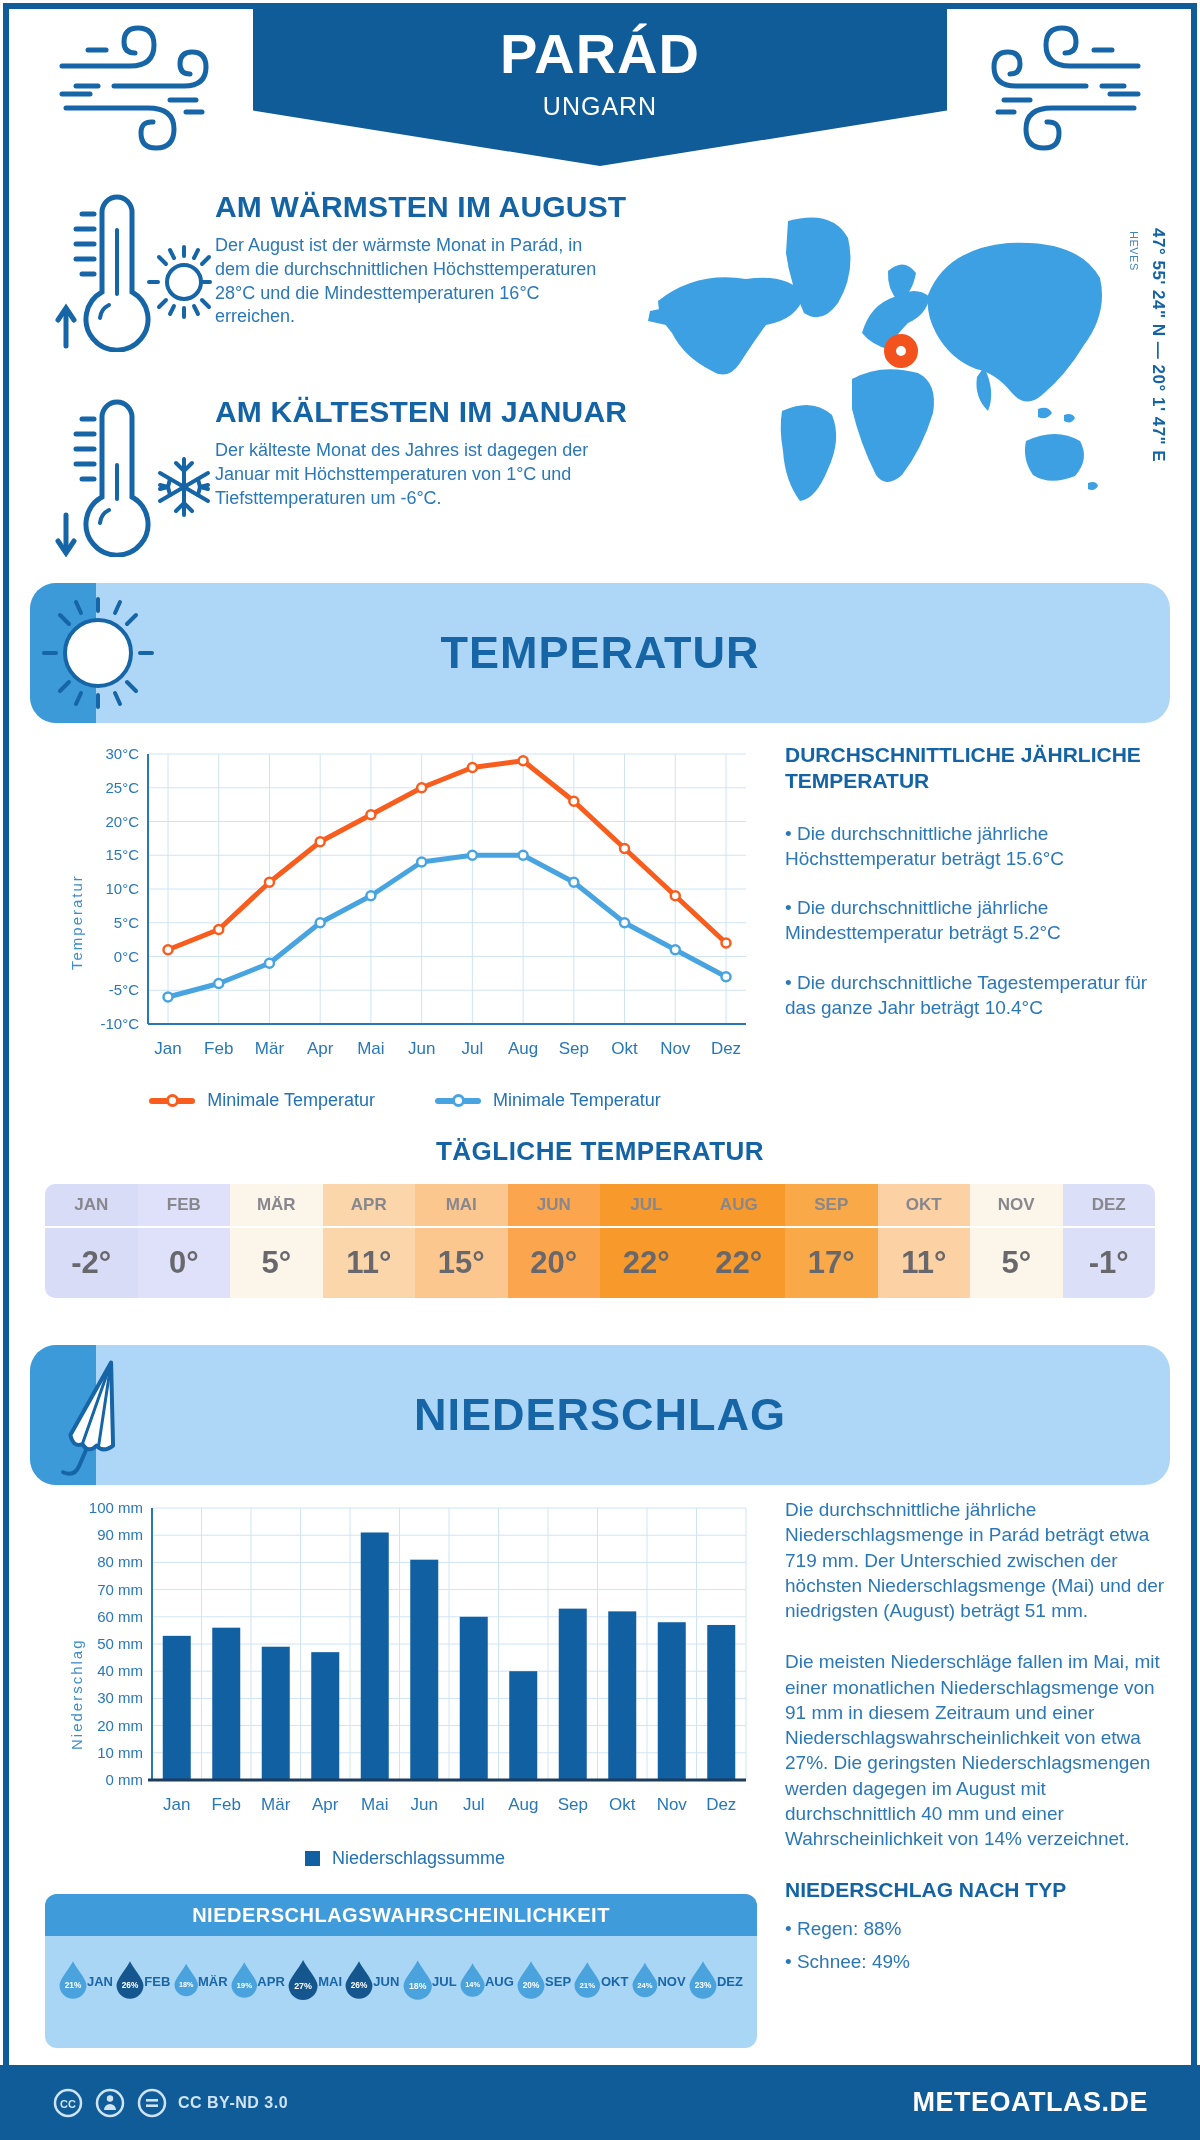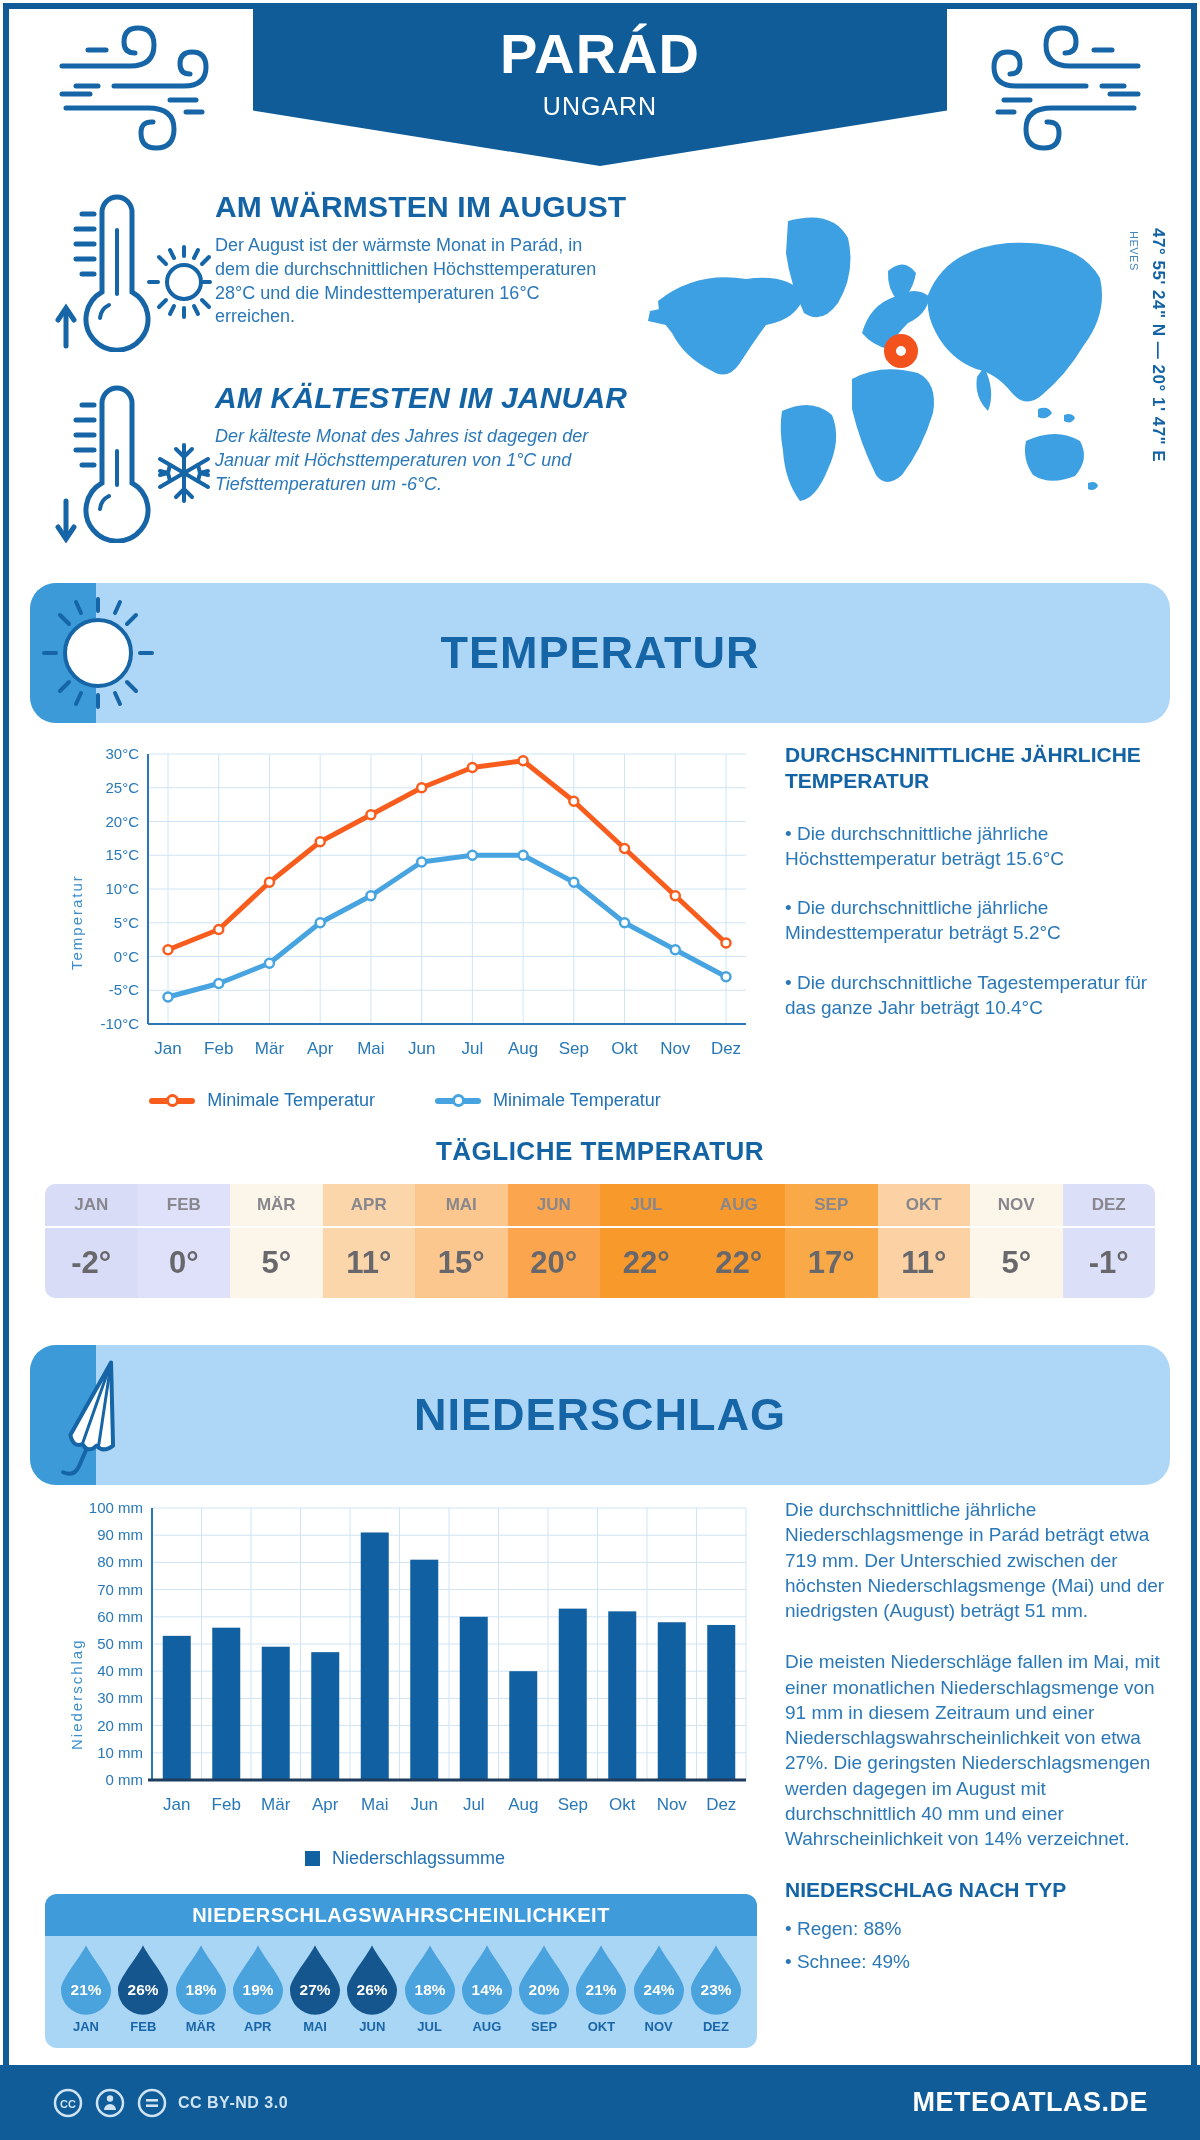--- a/index.html
+++ b/index.html
@@ -20,21 +20,21 @@
   .wind.left{left:52px;}
   .wind.right{left:978px;transform:scaleX(-1);}
 
   
   .intro-block{position:absolute;left:52px;width:586px;}
   .intro-block .icon{position:absolute;left:0;top:4px;}
   .intro-block .content{margin-left:163px;}
   .intro-block h2{margin:0 0 10px 0;color:#1464a5;font-size:30px;font-weight:bold;letter-spacing:.2px;}
   .intro-block p{margin:0;color:#2a78b8;font-size:18px;line-height:1.32;width:405px;}
   #warm-block{top:190px;}
-  #cold-block{top:381px;font-style:italic;}
+  #cold-block{top:395px;}
 
   
   #world-map{position:absolute;left:636px;top:183px;z-index:1;}
   .vtext{writing-mode:vertical-rl;color:#1464a5;position:absolute;z-index:2;}
   #coords{left:1148px;top:228px;font-size:17px;font-weight:bold;letter-spacing:.5px;}
   #region{left:1128px;top:231px;font-size:11px;letter-spacing:.5px;color:#4286bd;}
 
   
   .banner{position:absolute;left:30px;width:1140px;height:140px;background:#aed7f7;border-radius:26px;
     overflow:hidden;display:flex;align-items:center;justify-content:center;}
@@ -80,21 +80,21 @@
   .dt-m{height:42px;display:flex;align-items:center;justify-content:center;
     color:#87878d;font-size:17px;font-weight:bold;border-bottom:2px solid #fff;}
   .dt-v{flex:1;display:flex;align-items:center;justify-content:center;
     color:#68686c;font-size:31px;font-weight:bold;}
 
   
   #prob-box{position:absolute;left:45px;top:1870px;width:712px;height:154px;background:#a9d6f5;border-radius:12px;margin-top:24px;}
   #prob-head{height:42px;background:#3f9bd9;border-radius:12px 12px 0 0;display:flex;align-items:center;justify-content:center;
     color:#fff;font-size:20px;font-weight:bold;letter-spacing:.5px;}
   #drops{display:flex;justify-content:space-between;padding:8px 14px 0 14px;}
-  .dropw{display:flex;flex-direction:column;align-items:center;width:54px;}
+  .dropw{display:flex;flex-direction:row;align-items:center;width:54px;}
   .dropmonth{margin-top:3px;color:#1a65a8;font-size:13px;font-weight:bold;}
 
   
   #footer{position:absolute;left:0;top:2065px;width:1200px;height:75px;background:#0f5c99;z-index:9;
     display:flex;align-items:center;padding:0 52px;box-sizing:border-box;}
   #cc-icons{display:flex;align-items:center;gap:10px;}
   #cc-label{color:#cfe3f3;font-size:16px;font-weight:bold;letter-spacing:.5px;margin-left:10px;}
   #site{margin-left:auto;color:#fff;font-size:27px;font-weight:bold;letter-spacing:.5px;}
 </style>
 </head>

